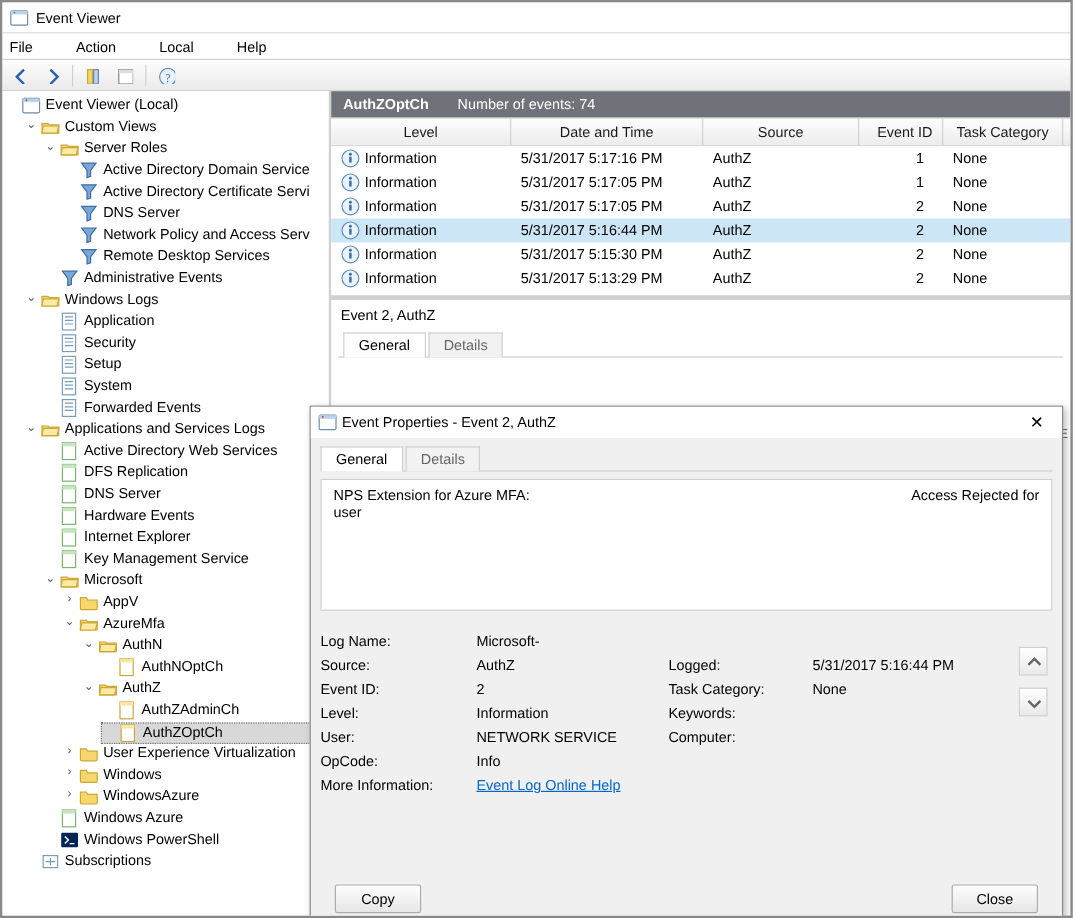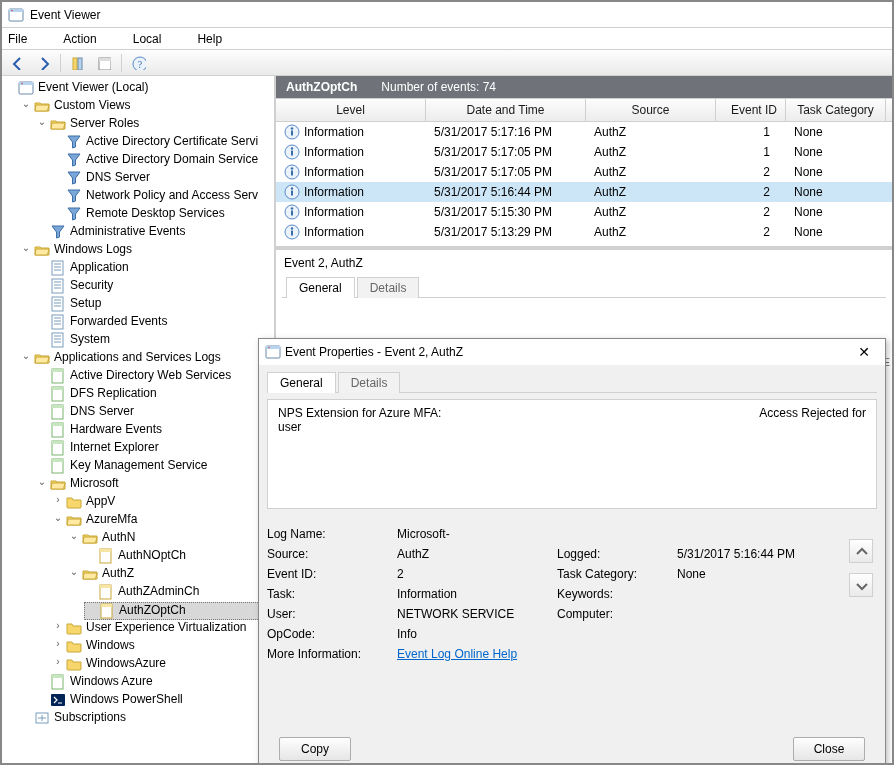--- a/index.html
+++ b/index.html
@@ -252,32 +252,32 @@
                   </div>
                 <ul id="sr-list">
                     <li>
                       <div class="node">
                         <span class="expander"></span>
                         <span class="node-icon">
                           <svg width="16" height="16">
                             <use href="#i-filter"></use>
                           </svg>
                         </span>
-                        <span class="node-label">Active Directory Certificate Servi</span>
+                        <span class="node-label">Active Directory Domain Service</span>
                       </div>
                     </li>
                     <li>
                       <div class="node">
                         <span class="expander"></span>
                         <span class="node-icon">
                           <svg width="16" height="16">
                             <use href="#i-filter"></use>
                           </svg>
                         </span>
-                        <span class="node-label">Active Directory Domain Service</span>
+                        <span class="node-label">Active Directory Certificate Servi</span>
                       </div>
                     </li>
                     <li>
                       <div class="node">
                         <span class="expander"></span>
                         <span class="node-icon">
                           <svg width="16" height="16">
                             <use href="#i-filter"></use>
                           </svg>
                         </span>
@@ -366,32 +366,32 @@
                   </div>
                 </li>
                 <li>
                   <div class="node">
                     <span class="expander"></span>
                     <span class="node-icon">
                       <svg width="16" height="16">
                         <use href="#i-log"></use>
                       </svg>
                     </span>
+                    <span class="node-label">System</span>
+                  </div>
+                </li>
+                <li>
+                  <div class="node">
+                    <span class="expander"></span>
+                    <span class="node-icon">
+                      <svg width="16" height="16">
+                        <use href="#i-log"></use>
+                      </svg>
+                    </span>
                     <span class="node-label">Forwarded Events</span>
-                  </div>
-                </li>
-                <li>
-                  <div class="node">
-                    <span class="expander"></span>
-                    <span class="node-icon">
-                      <svg width="16" height="16">
-                        <use href="#i-log"></use>
-                      </svg>
-                    </span>
-                    <span class="node-label">System</span>
                   </div>
                 </li>
               </ul>
           </li>
           <li>
             <div class="node">
                 <span class="expander">⌄</span>
                 <span class="node-icon">
                   <svg width="16" height="16">
                     <use href="#i-folder-open"></use>
@@ -791,21 +791,21 @@
       <div class="lab">Source:</div>
       <div>AuthZ</div>
       <div class="lab">Logged:</div>
       <div>5/31/2017 5:16:44 PM</div>
 
       <div class="lab">Event ID:</div>
       <div>2</div>
       <div class="lab">Task Category:</div>
       <div>None</div>
 
-      <div class="lab">Task:</div>
+      <div class="lab">Level:</div>
       <div>Information</div>
       <div class="lab">Keywords:</div>
       <div></div>
 
       <div class="lab">User:</div>
       <div>NETWORK SERVICE</div>
       <div class="lab">Computer:</div>
       <div></div>
 
       <div class="lab">OpCode:</div>

